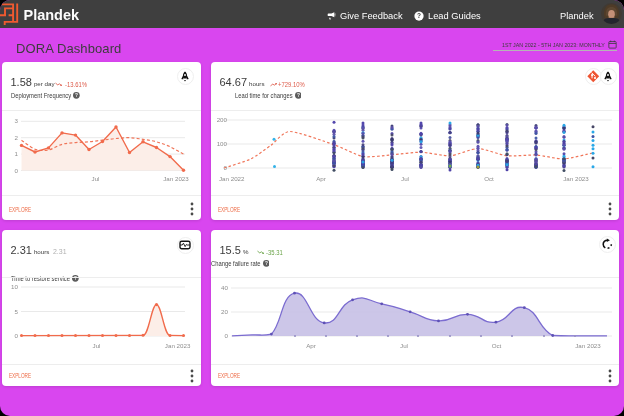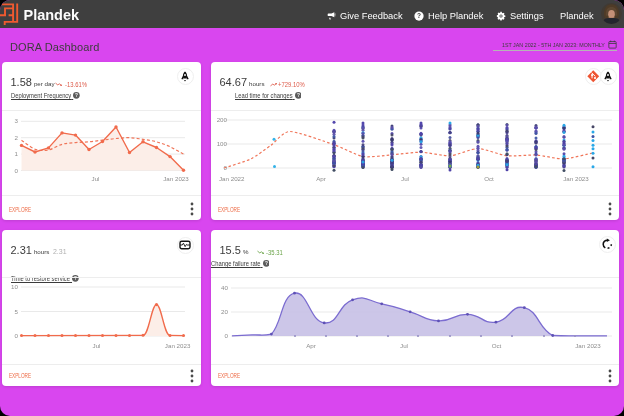--- a/index.html
+++ b/index.html
@@ -4,21 +4,21 @@
 svg { display:block; }
 html,body { background:#000; width:624px; height:416px; font-family:"Liberation Sans",sans-serif; }
 .page { position:relative; width:624px; height:416px; background:#d946ef; border-radius:10px; overflow:hidden; }
 .header { position:absolute; left:0; top:0; width:624px; height:27.5px; background:#3f3f3f; }
 .hmenu { position:absolute; top:0; height:31px; display:flex; align-items:center; color:#fff; font-size:9.3px; }
 .hitem { display:flex; align-items:center; gap:4px; }
 .card { position:absolute; background:#fff; border-radius:4px; box-shadow:0 1px 3px rgba(0,0,0,0.13); }
 .iconbub { position:absolute; width:17px; height:17px; border:1px solid #efefef; border-radius:50%; background:#fff; display:flex; align-items:center; justify-content:center; }
 .metric { position:absolute; font-size:11px; color:#3b3b3b; line-height:1; }
 .unit { font-size:6.2px; color:#3b3b3b; margin-left:2px; }
-.ctitle { position:absolute; font-size:7.2px; color:#3b3b3b; display:flex; align-items:center; line-height:1; white-space:nowrap;text-decoration:underline; }
+.ctitle { position:absolute; font-size:7.2px; color:#3b3b3b; display:flex; align-items:center; line-height:1; white-space:nowrap; }
 .tt { display:inline-block; transform:scaleX(0.81); transform-origin:0 50%; }
 .hdiv { position:absolute; left:0; width:100%; border-top:1px solid #ededed; }
 .foot { position:absolute; left:0; bottom:0; width:100%; height:25.5px; border-top:1px solid #ededed; display:flex; align-items:center; justify-content:space-between; padding:0 7px 0 6.5px; }
 .explore { color:#ed6a45; font-size:6.4px; display:inline-block; transform:scaleX(0.73); transform-origin:0 50%; }
 .kb { display:flex; align-items:center; }
 .c1 .foot, .c2 .foot { padding-top:3px; }
 .c3 .foot, .c4 .foot { height:22px; }
 </style></head>
 <body>
 <div class="page">
@@ -41,29 +41,21 @@
         </svg>
         <span>Give Feedback</span>
       </span>
     </div>
   <div class="hmenu" style="left:414px">
       <span class="hitem">
         <svg viewBox="0 0 16 16" width="10" height="10">
           <circle cx="8" cy="8" r="7.4" fill="#fff"></circle>
           <text x="8" y="11.6" font-family="Liberation Sans" font-size="10.5" font-weight="bold" fill="#3f3f3f" text-anchor="middle">?</text>
         </svg>
-        <span>Help Plandek</span>
-      </span>
-    </div>
-  <div class="hmenu" style="left:496px">
-      <span class="hitem">
-        <svg viewBox="0 0 24 24" width="10" height="10">
-          <path fill="#fff" d="M12 8.2A3.8 3.8 0 1 0 12 15.8 3.8 3.8 0 1 0 12 8.2zm0 1.8a2 2 0 1 1 0 4 2 2 0 0 1 0-4zM10.3 2h3.4l.5 2.4 1.9.8 2-1.3 2.4 2.4-1.3 2 .8 1.9 2.4.5v3.4l-2.4.5-.8 1.9 1.3 2-2.4 2.4-2-1.3-1.9.8-.5 2.4h-3.4l-.5-2.4-1.9-.8-2 1.3-2.4-2.4 1.3-2-.8-1.9L2 13.7v-3.4l2.4-.5.8-1.9-1.3-2 2.4-2.4 2 1.3 1.9-.8z"></path>
-        </svg>
-        <span>Settings</span>
+        <span>Lead Guides</span>
       </span>
     </div>
   <div class="hmenu" style="left:560px">
       <span>Plandek</span>
     </div>
   <div style="position:absolute;left:601px;top:3px">
       <svg viewBox="0 0 24 24" width="21" height="21">
         <defs>
           <clipPath id="av">
             <circle cx="12" cy="12" r="12"></circle>
@@ -74,21 +66,21 @@
           <path d="M3.5 13C3 6 7 1.5 12 1.5S21 6 20.5 13c-.2 2.5-1 4-2 4.5H5.5c-1-.5-1.8-2-2-4.5z" fill="#4f3b27"></path>
           <path d="M5.5 12.5C5.5 7 8 4.5 12 4.5s6.5 2.5 6.5 8c0 .8 0 1.5-.1 2.2H5.6c-.1-.7-.1-1.4-.1-2.2z" fill="#5d4631"></path>
           <ellipse cx="12" cy="12.8" rx="3.8" ry="4.8" fill="#c49077"></ellipse>
           <path d="M8.2 14.5c.6 3 1.9 4.1 3.8 4.1s3.2-1.1 3.8-4.1c.3 1.4.2 2.8-.2 3.9H8.4c-.4-1.1-.5-2.5-.2-3.9z" fill="#7a5b3e"></path>
           <path d="M9.4 16.8h5.2l-.4 1.6H9.8z" fill="#8a6a4a"></path>
           <path d="M2.5 24v-2.3c0-2 1.4-3.4 3.2-3.9l3.1-.8h6.4l3.1.8c1.8.5 3.2 1.9 3.2 3.9V24z" fill="#23252e"></path>
         </g>
       </svg>
     </div>
 
-  <div style="position:absolute;left:10px;top:40.5px;font-size:11px;letter-spacing:0.1px;color:#3d3d3d">DORA Dashboard</div>
+  <div style="position:absolute;left:16px;top:40.5px;font-size:13px;letter-spacing:0.1px;color:#3d3d3d">DORA Dashboard</div>
   <div style="position:absolute;right:7px;top:40px;display:flex;align-items:center;gap:3px;border-bottom:1px solid #b5b5b5;padding-bottom:1px">
     <span style="font-size:5.8px;color:#3c3c3c;display:inline-block;transform:scaleX(0.92);transform-origin:100% 50%">1ST JAN 2022 - 5TH JAN 2023: MONTHLY</span>
       <svg viewBox="0 0 16 16" width="9" height="9">
         <rect x="1.5" y="2.8" width="13" height="11.6" rx="1.2" fill="none" stroke="#3c3c3c" stroke-width="1.4"></rect>
         <line x1="1.5" y1="6.2" x2="14.5" y2="6.2" stroke="#3c3c3c" stroke-width="1.4"></line>
         <line x1="4.8" y1="1" x2="4.8" y2="3.8" stroke="#3c3c3c" stroke-width="1.4"></line>
         <line x1="11.2" y1="1" x2="11.2" y2="3.8" stroke="#3c3c3c" stroke-width="1.4"></line>
       </svg>
   </div>
 

